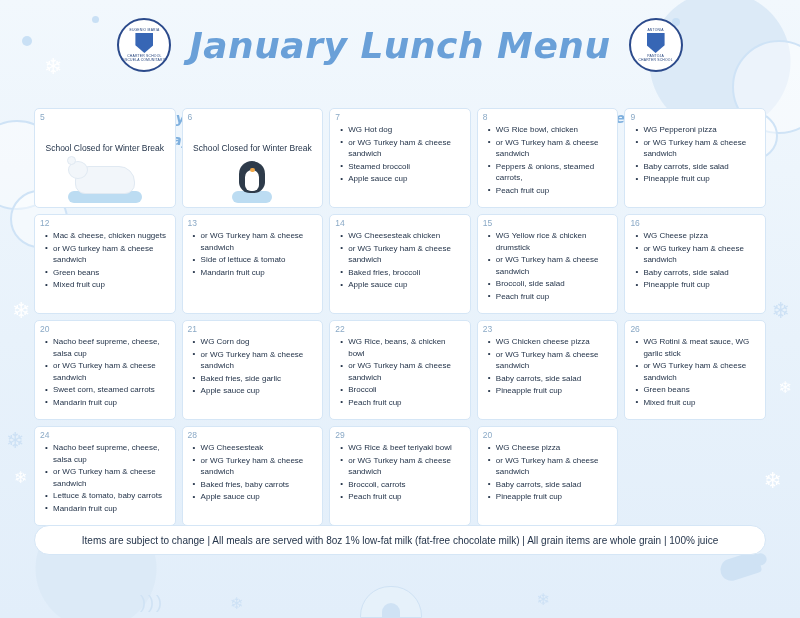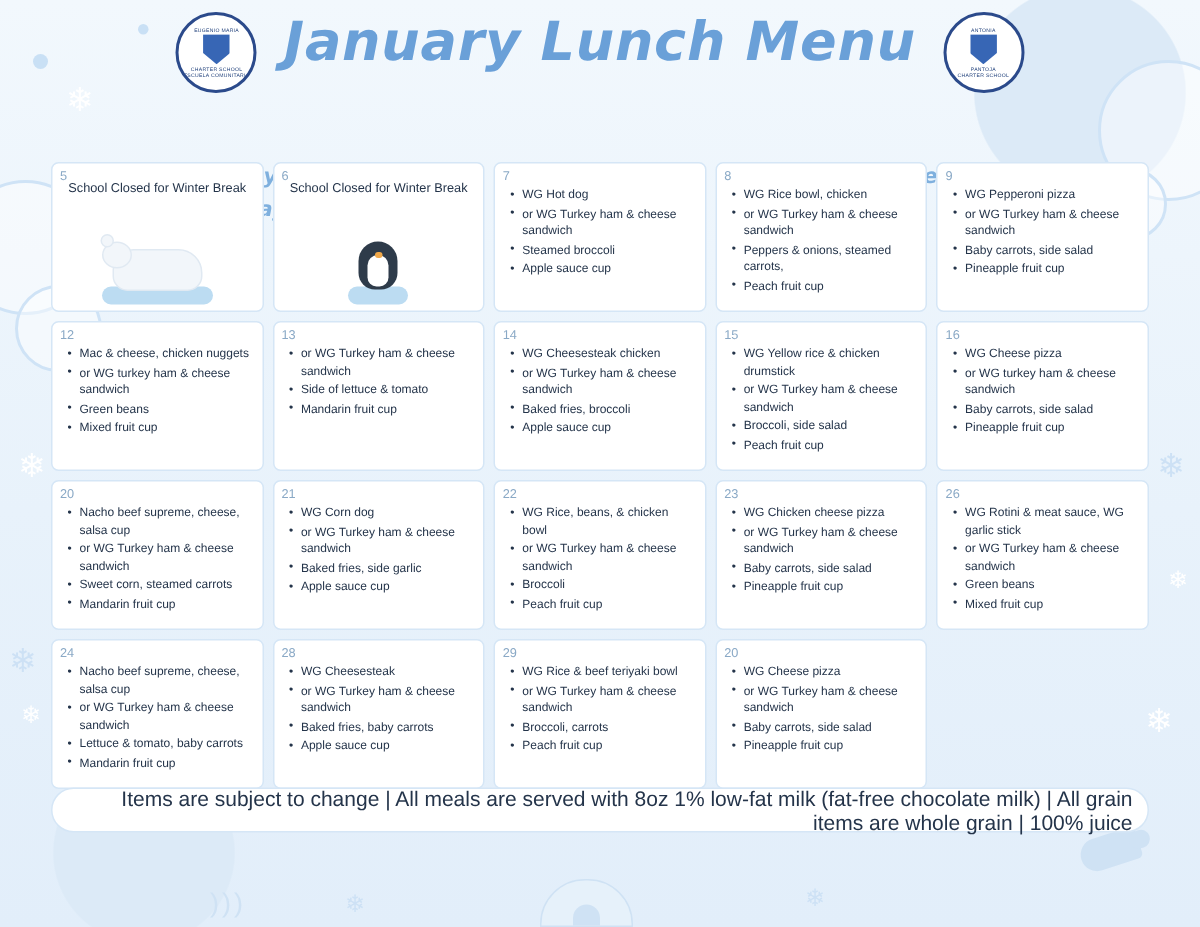--- a/index.html
+++ b/index.html
@@ -36,20 +36,21 @@
     line-height: 1;
   }
   .flake.blue { color: #cde1f5; }
 
   
   #header {
     position: absolute;
     top: 8px; left: 0; right: 0;
     height: 74px;
     display: flex;
+    align-items: center;
     justify-content: center;
     gap: 18px;
   }
   .logo {
     width: 50px; height: 50px;
     border-radius: 50%;
     background: #ffffff;
     border: 2px solid #2b4a8b;
     display: flex;
     flex-direction: column;
@@ -138,21 +139,21 @@
   }
   ul.items li::before {
     content: "•";
     position: absolute;
     left: -8px;
     top: -0.5px;
     color: #24344a;
     font-size: 8px;
   }
   .closed {
-    margin-top: 5px;
+    margin-top: 28px;
     text-align: center;
     font-size: 8.5px;
     line-height: 1.5;
     color: #24344a;
   }
   .cell.closed-cell { background: #ffffff; }
 
   
   .art { position: absolute; left: 0; right: 0; bottom: 0; height: 48px; }
   .ice {
@@ -203,21 +204,21 @@
     left: 34px;
     right: 34px;
     top: 525px;
     height: 30px;
     background: #ffffff;
     border: 1px solid #d5e6f6;
     border-radius: 15px;
     display: flex;
     align-items: center;
     justify-content: center;
-    font-size: 14px;
+    font-size: 10px;
     color: #24344a;
     text-align: right;
     padding: 0 10px;
     box-sizing: border-box;
   }
   
   .mitten {
     position: absolute; right: 40px; top: 556px;
     width: 40px; height: 22px; background: #cfe2f4;
     border-radius: 12px 4px 4px 12px; transform: rotate(-18deg);

